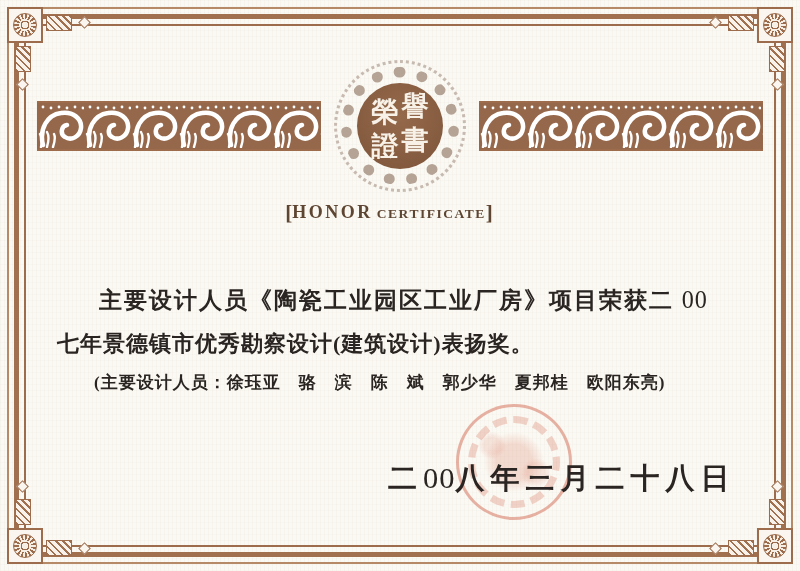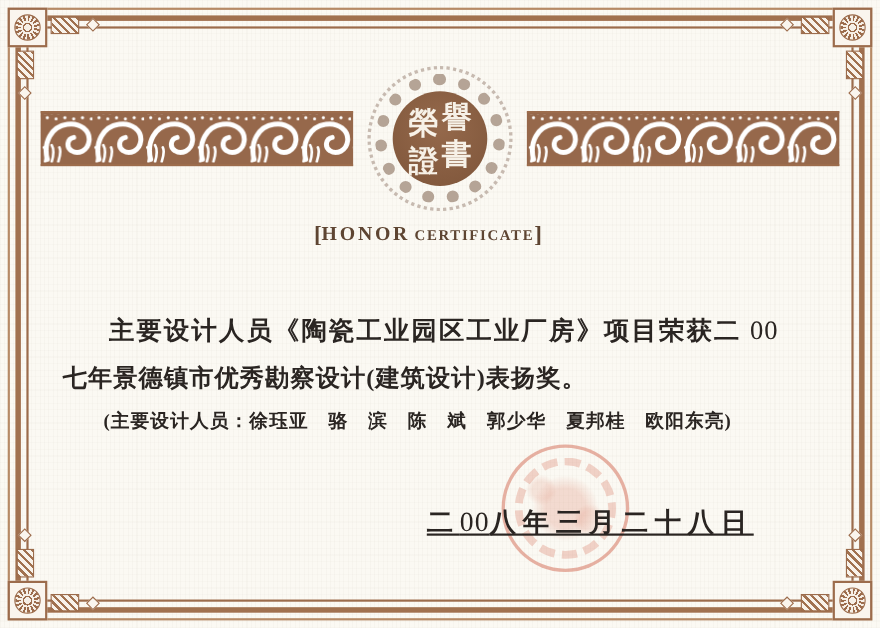--- a/index.html
+++ b/index.html
@@ -86,21 +86,21 @@
   .subtitle .bracket { font-size:21px; font-weight:bold; vertical-align:-2px; }
   .subtitle .honor { font-size:18px; font-weight:bold; letter-spacing:2.5px; }
   .subtitle .cert  { font-size:13.5px; font-weight:bold; letter-spacing:1.5px; }
 
   
   .cn { position:absolute; color:#2a2522; font-weight:bold; white-space:nowrap; }
   .recipient { left:57px;  top:240px; font-size:22px; letter-spacing:3px; }
   .line2     { left:99px;  top:285px; font-size:23px; letter-spacing:2px; }
   .line3     { left:57px;  top:329px; font-size:22px; letter-spacing:1px; }
   .designers { left:94px;  top:371px; font-size:17px; letter-spacing:1px; font-weight:600; }
-  .dateline  { left:388px; top:459px; font-size:24px; letter-spacing:6px;text-decoration:underline; }
+  .dateline  { left:388px; top:459px; font-size:29px; letter-spacing:6px; }
   .num {
     font-family:"Liberation Serif",serif; font-weight:normal;
     letter-spacing:1px; font-size:105%;
   }
 
   
   .seal {
     position:absolute; left:456px; top:404px; width:116px; height:116px;
     border-radius:50%; border:3px solid rgba(213,116,95,0.55);
     filter:blur(0.4px); z-index:0;

